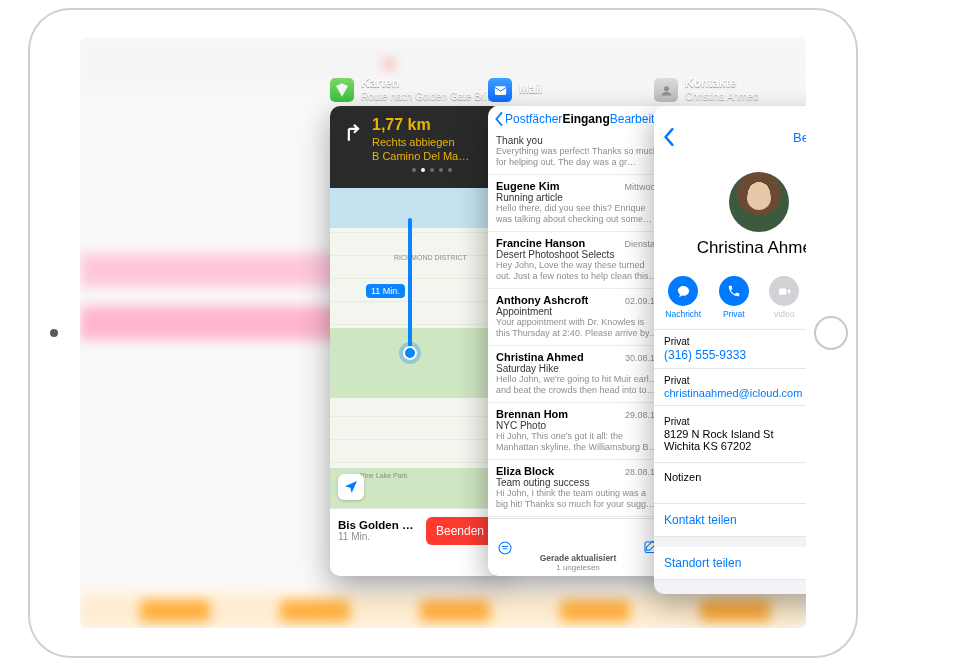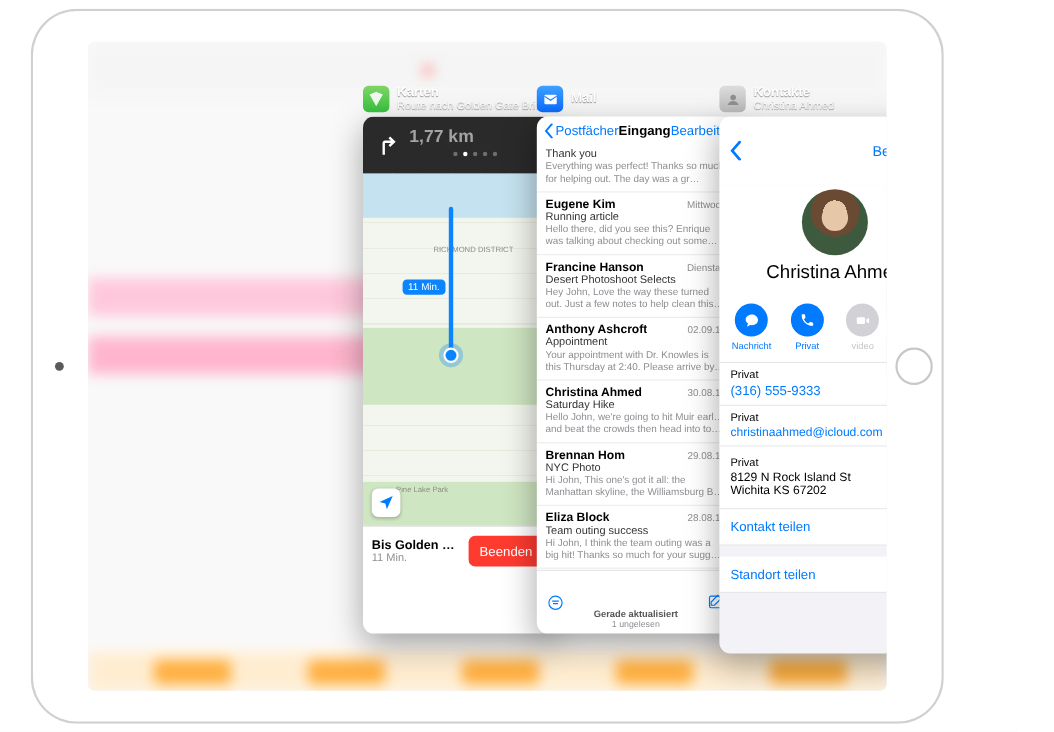--- a/index.html
+++ b/index.html
@@ -28,21 +28,21 @@
   .stack-header { position:absolute; height:36px; display:flex; align-items:center; gap:7px; color:#fff; font-size:12px; text-shadow:0 1px 1px rgba(0,0,0,0.4);}
   .stack-header .app-icon { width:24px; height:24px; border-radius:5px; display:flex; align-items:center; justify-content:center;}
   .stack-header .titles { display:flex; flex-direction:column; line-height:1.15;}
   .stack-header .app-name { font-weight:600; font-size:12px;}
   .stack-header .app-sub { font-size:10px; opacity:1;}
 
   .card { position:absolute; border-radius:10px; background:#fff; box-shadow:0 10px 30px rgba(0,0,0,0.35); overflow:hidden;}
 
   
   .maps-card { left:250px; top:68px; width:172px; height:470px;}
-  .maps-banner { background:#2a2a2a; color:#a3a3a3; padding:10px 10px 10px 42px; position:relative;}
+  .maps-banner { background:#2a2a2a; color:#eab308; padding:10px 10px 10px 42px; position:relative;}
   .maps-banner .turn-icon { position:absolute; left:8px; top:12px; width:26px; height:26px; }
   .maps-banner .dist { font-size:16px; font-weight:600;}
   .maps-banner .instr { font-size:11px; line-height:1.25; margin-top:2px;}
   .page-dots { display:flex; gap:5px; justify-content:center; padding:4px 0 6px;}
   .page-dots span { width:4px; height:4px; border-radius:50%; background:#6e6e6e;}
   .page-dots span.active { background:#fff;}
   .map-area { position:relative; height:320px; background:#eef3e6;}
   .map-grid { position:absolute; inset:0; background:
     repeating-linear-gradient(0deg,#f3f6ee 0 22px,#e8ecdf 22px 23px),
     repeating-linear-gradient(90deg,transparent 0 26px,#e1e6d6 26px 27px);}
@@ -149,20 +149,24 @@
       </div>
 
       <div class="card maps-card">
         <div class="maps-banner">
           <div class="turn-icon">
             <svg viewBox="0 0 24 24" width="26" height="26">
                 <path fill="#fff" d="M9 21V11c0-1.1.9-2 2-2h5l-2-2 1.4-1.4L20 10l-4.6 4.4L14 13l2-2h-5v10H9z"></path>
               </svg>
           </div>
           <div class="dist">1,77 km</div>
+          <div class="instr">
+            <span>Rechts abbiegen</span><br>
+            <span>B Camino Del Ma…</span>
+          </div>
           <div class="page-dots">
             <span></span>
               <span class="active"></span>
               <span></span>
               <span></span>
               <span></span>
           </div>
         </div>
         <div class="map-area">
           <div class="map-grid"></div>
@@ -373,20 +377,23 @@
           <div class="mini-map">
             <span class="mini-pin">
               <svg width="10" height="14" viewBox="0 0 24 24">
                   <path fill="#ff3b30" d="M12 2C8 2 5 5 5 9c0 5 7 13 7 13s7-8 7-13c0-4-3-7-7-7z"></path>
                   <circle cx="12" cy="9" r="2.5" fill="#fff"></circle>
                 </svg>
             </span>
             <span class="mini-label">ouglas Ave</span>
           </div>
         </div>
+        <div class="c-notes">
+          <div class="label">Notizen</div>
+        </div>
         <div class="c-link">Kontakt teilen</div>
         <div class="spacer"></div>
         <div class="c-link">Standort teilen</div>
       </div>
 
     </div>
   </div>
 </div>
 
 </body></html>

